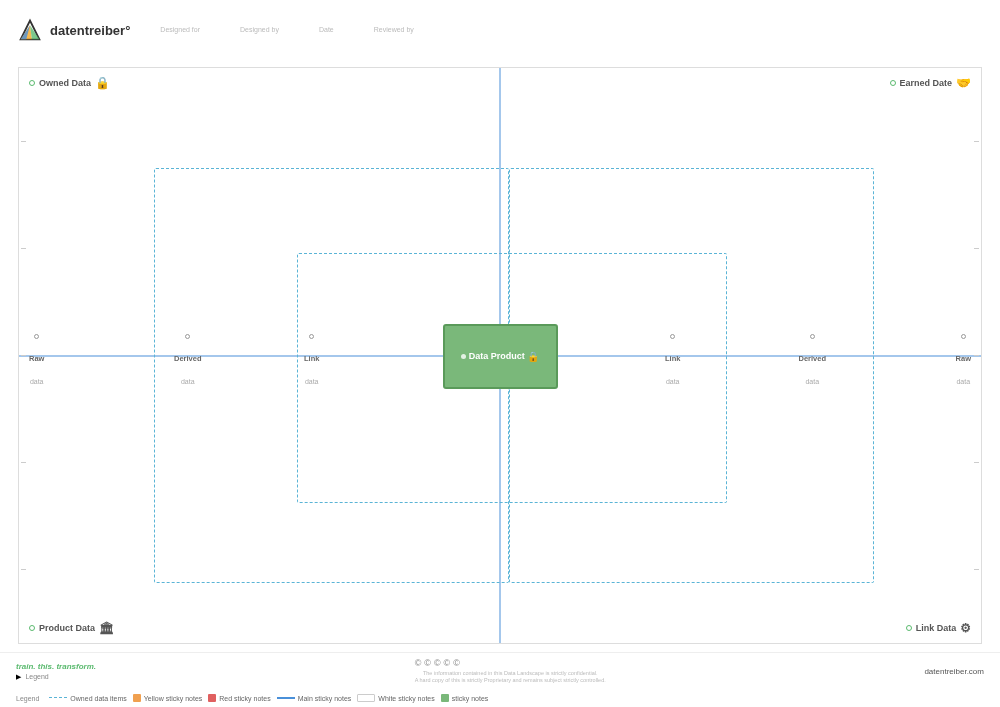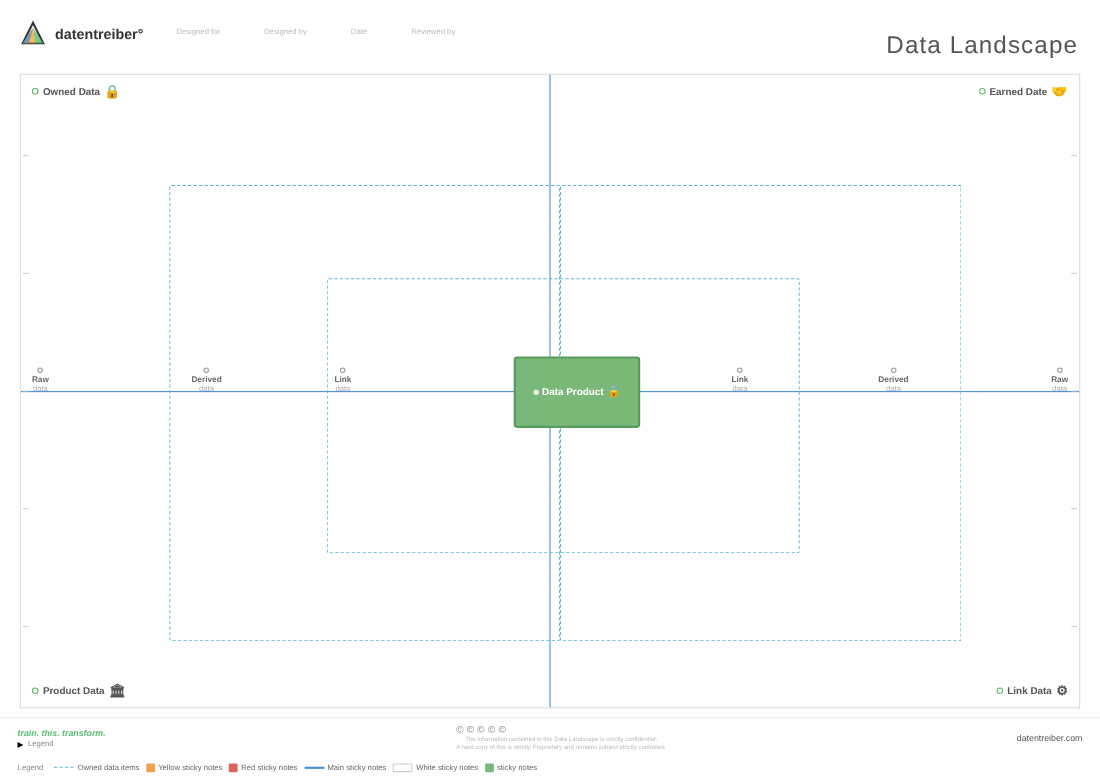--- a/index.html
+++ b/index.html
@@ -122,21 +122,21 @@
     }
 
     
     .axis-label {
       position: absolute;
       font-size: 7.5px;
       color: #666;
       display: flex;
       flex-direction: column;
       align-items: center;
-      gap: 1px;
+      gap: 15px;
       justify-content: flex-end;
     }
     .axis-label .dot {
       width: 5px; height: 5px;
       border-radius: 50%;
       border: 1.5px solid #999;
     }
     .axis-label .name {
       font-weight: 600;
       font-size: 7.5px;
@@ -160,21 +160,20 @@
       background: #7ab87a;
       border: 2px solid #5a9a5a;
       border-radius: 3px;
       width: 115px;
       height: 65px;
       display: flex;
       flex-direction: column;
       align-items: center;
       justify-content: center;
       gap: 3px;
-      margin-left: 24px;
     }
     .data-product-label {
       font-size: 9px;
       color: #fff;
       font-weight: bold;
       display: flex;
       align-items: center;
       gap: 3px;
     }
     .data-product-dot {
@@ -299,21 +298,20 @@
     </div>
     <div>
       <span class="label">Date</span>
       <span></span>
     </div>
     <div>
       <span class="label">Reviewed by</span>
       <span></span>
     </div>
   </div>
-  <div class="page-title">Data Landscape</div>
 </div>
 
 <div class="canvas" style="top:62px; bottom:58px; left:8px; right:8px; border:1px solid #ddd;">
 
   <div class="axis-h"></div>
   <div class="axis-v"></div>
 
   <div class="corner-label corner-tl">
     <span class="corner-dot"></span>
     <span>Owned Data</span>

